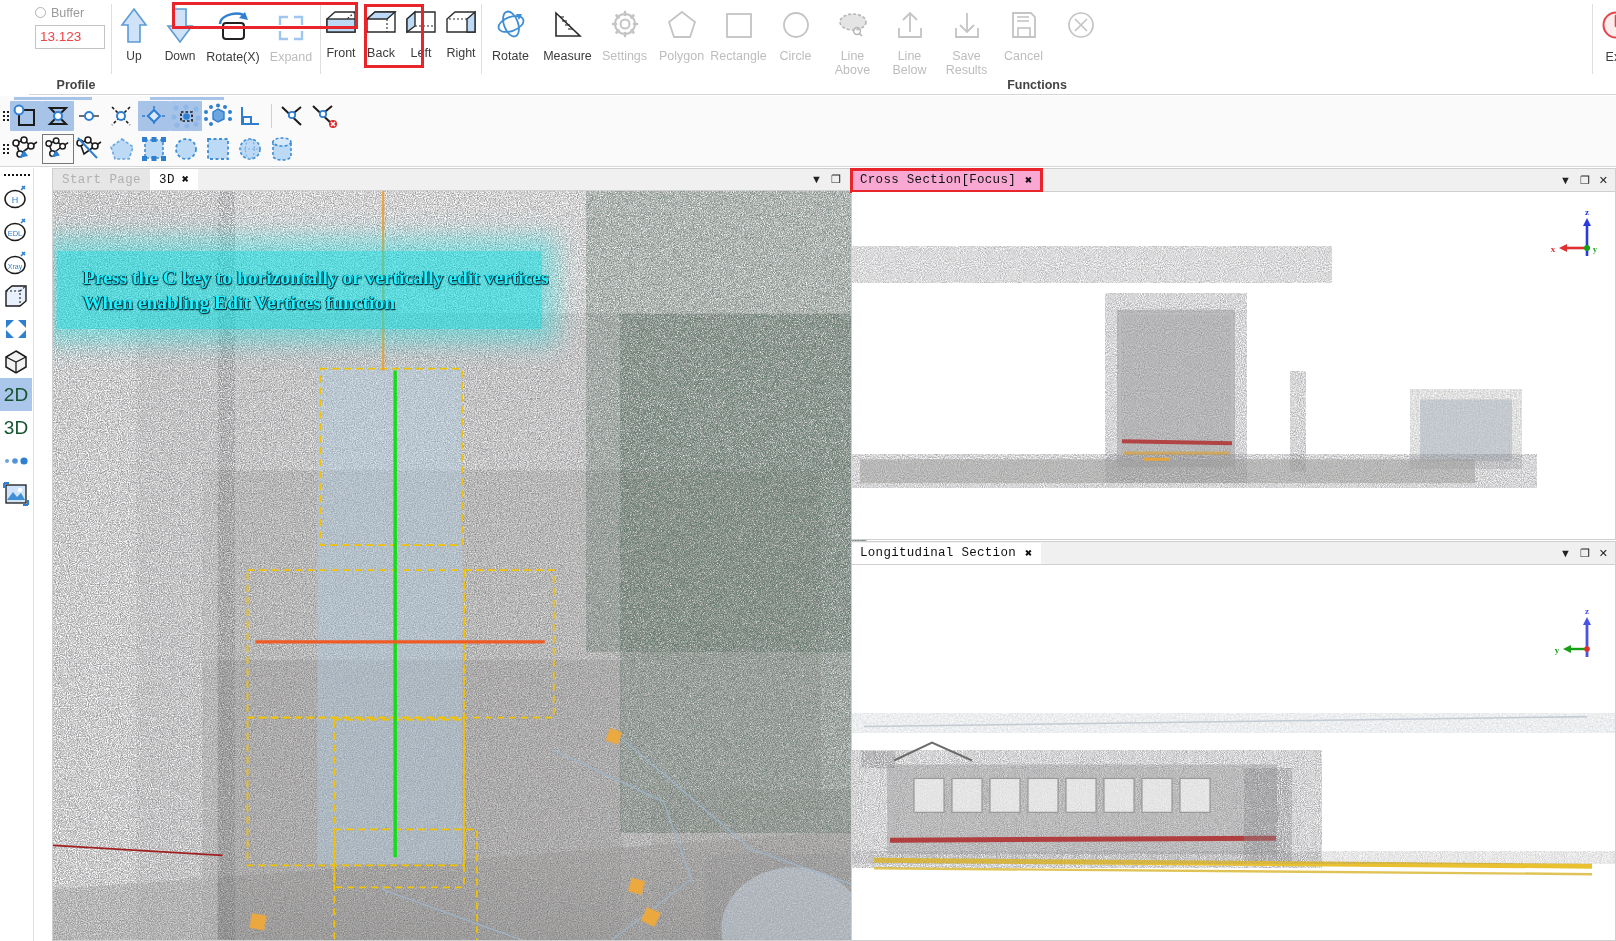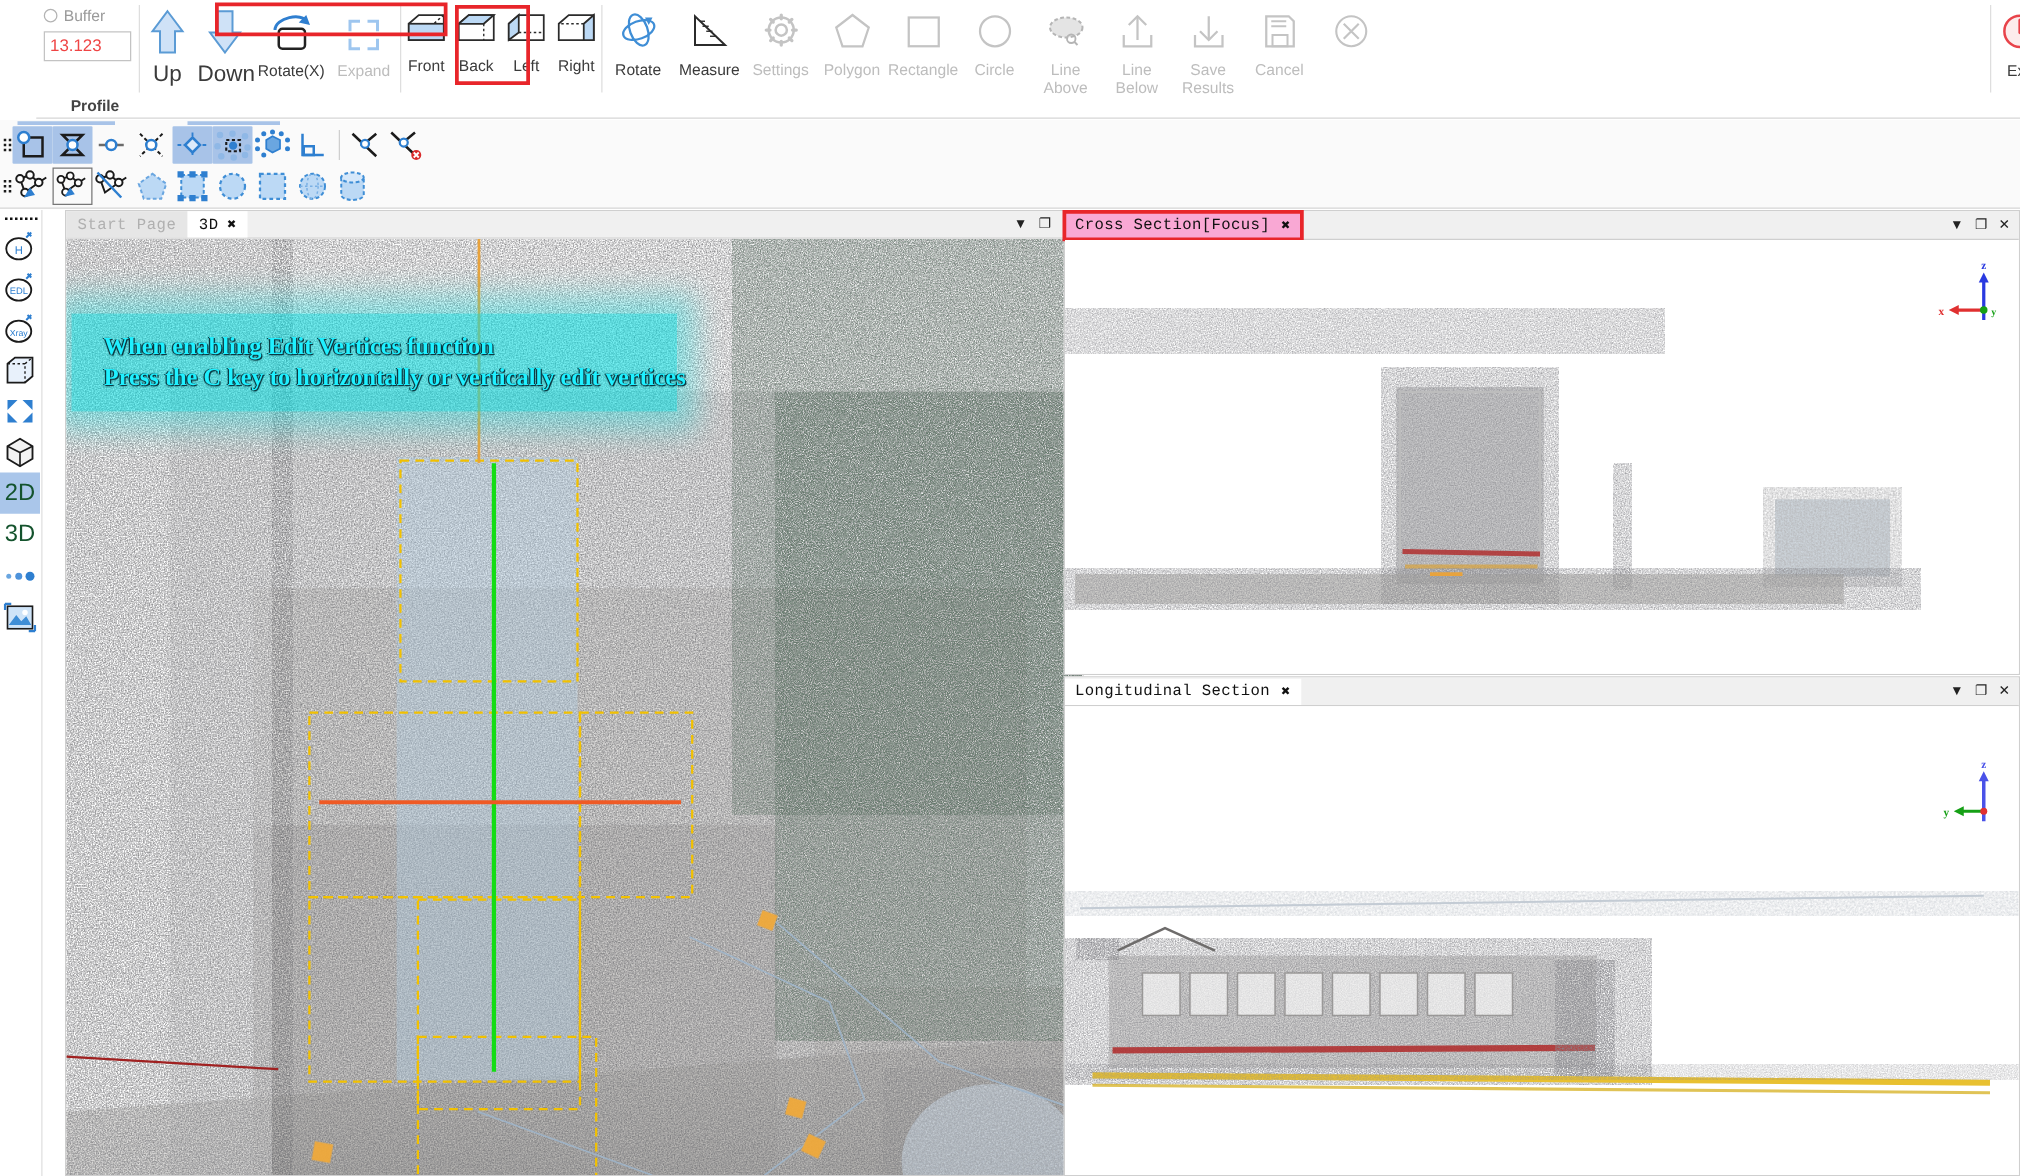--- a/index.html
+++ b/index.html
@@ -33,21 +33,21 @@
   }
   .buffer-input {
     margin-top:5px; width:70px; height:24px; border:1px solid #c3c3c3;
     background:#fff; font-size:13.5px; color:#ef4444; padding:0 4px;
     line-height:22px;
   }
 
   
   #grp-updown { width:92px; padding-top:4px; gap:2px; }
   .arrow-btn { width:44px; text-align:center; padding-top:2px; cursor:default; }
-  .arrow-btn .lbl { font-size:18px; color:#3b3b3b; margin-top:2px; }
+  .arrow-btn .lbl { font-size:12px; color:#3b3b3b; margin-top:2px; }
 
   
   #grp-fields { width:213px; padding:5px 2px 0 4px; flex-direction:column; gap:3px; position:relative; }
   .field-row { display:flex; align-items:center; height:23px; }
   .field-lbl { font-size:13px; color:#3b3b3b; width:72px; text-align:right; padding-right:7px; }
   .field-box {
     height:22px; border:1px solid #c3c3c3; background:#fff;
     font-size:13.5px; color:#222; padding:0 4px; line-height:20px;
   }
   #angle-box { width:122px; }
@@ -343,20 +343,21 @@
       </svg>
       <div class="lbl">Cancel</div>
     </div>
     <div class="fn-btn disabled">
       <svg width="40" height="36" viewBox="0 0 40 36">
         <circle cx="20" cy="17" r="12" fill="none" stroke="#c4c4c4" stroke-width="1.7"></circle>
         <path d="M14 11 L26 23 M26 11 L14 23" stroke="#c4c4c4" stroke-width="1.7"></path>
       </svg>
       <div class="lbl">&nbsp;</div>
     </div>
+    <div class="group-title">Functions</div>
   </div>
 
   <div class="group-sep"></div>
   <div class="ribbon-group" id="grp-exit">
     <div class="exit-btn">
       <svg width="40" height="36" viewBox="0 0 40 36">
         <circle cx="20" cy="17" r="12.5" fill="#fdecec" stroke="#e8434a" stroke-width="2"></circle>
         <path d="M20 8 L20 18" stroke="#e8434a" stroke-width="2.6" stroke-linecap="round"></path>
       </svg>
       <div class="lbl">Exit</div>
@@ -727,22 +728,22 @@
       <g fill="#f0a93a" opacity="0.95">
         <rect x="556" y="540" width="13" height="13" transform="rotate(20 562 546)"></rect>
         <rect x="578" y="690" width="14" height="14" transform="rotate(15 585 697)"></rect>
         <rect x="592" y="720" width="15" height="15" transform="rotate(25 599 727)"></rect>
         <rect x="198" y="725" width="15" height="15" transform="rotate(10 205 732)"></rect>
         <rect x="218" y="752" width="15" height="15"></rect>
       </g>
     </svg>
 
     <div id="cyan-note">
+      <div>Press the C key to horizontally or vertically edit vertices</div>
       <div>When enabling Edit Vertices function</div>
-      <div>Press the C key to horizontally or vertically edit vertices</div>
     </div>
   </div>
 </div>
 
 <div id="panel-cross">
   <div class="rp-head">
     <div class="rp-title" style="outline:3px solid #e8252a; outline-offset:-1px; background:#f9a8d4; height:21px;">
       <span>Cross Section[Focus]</span>
       <span class="x">✖</span>
     </div>

